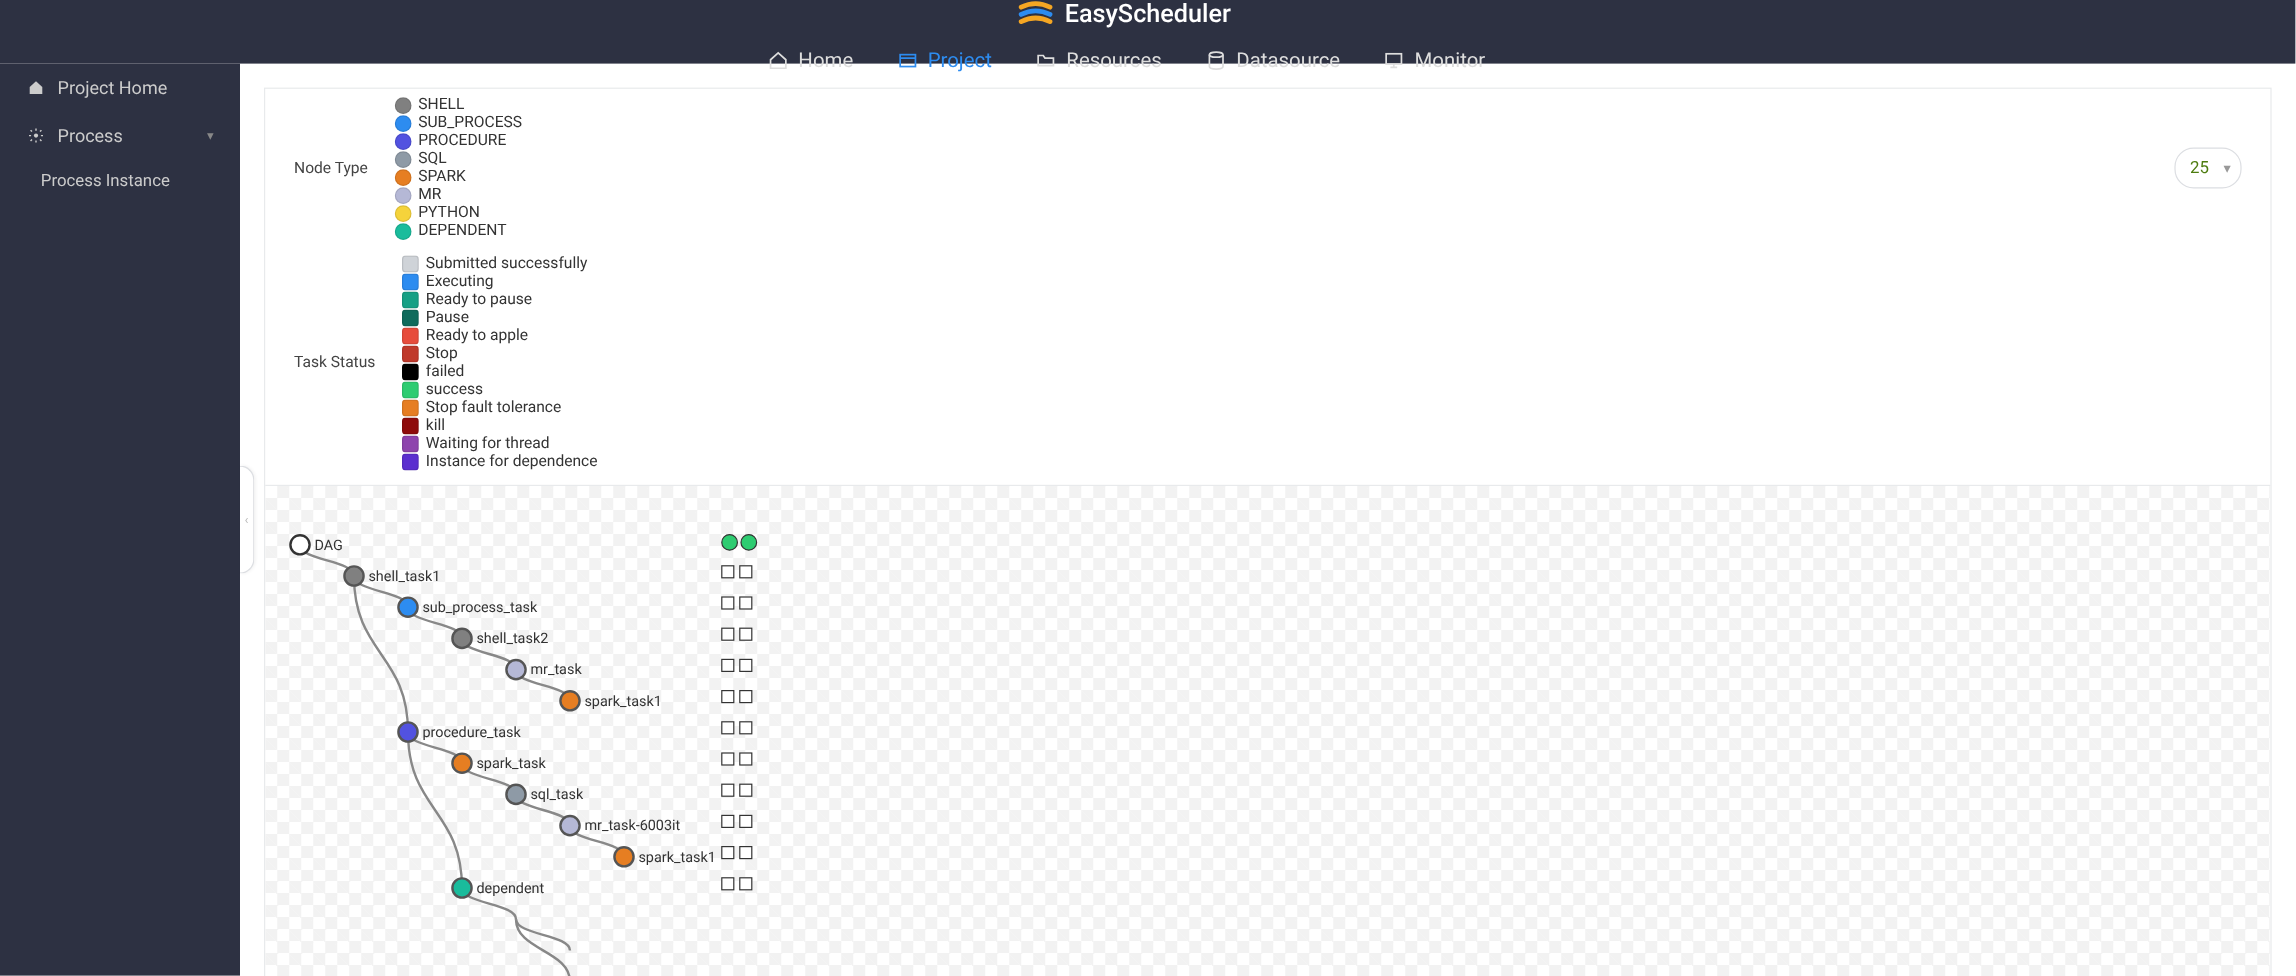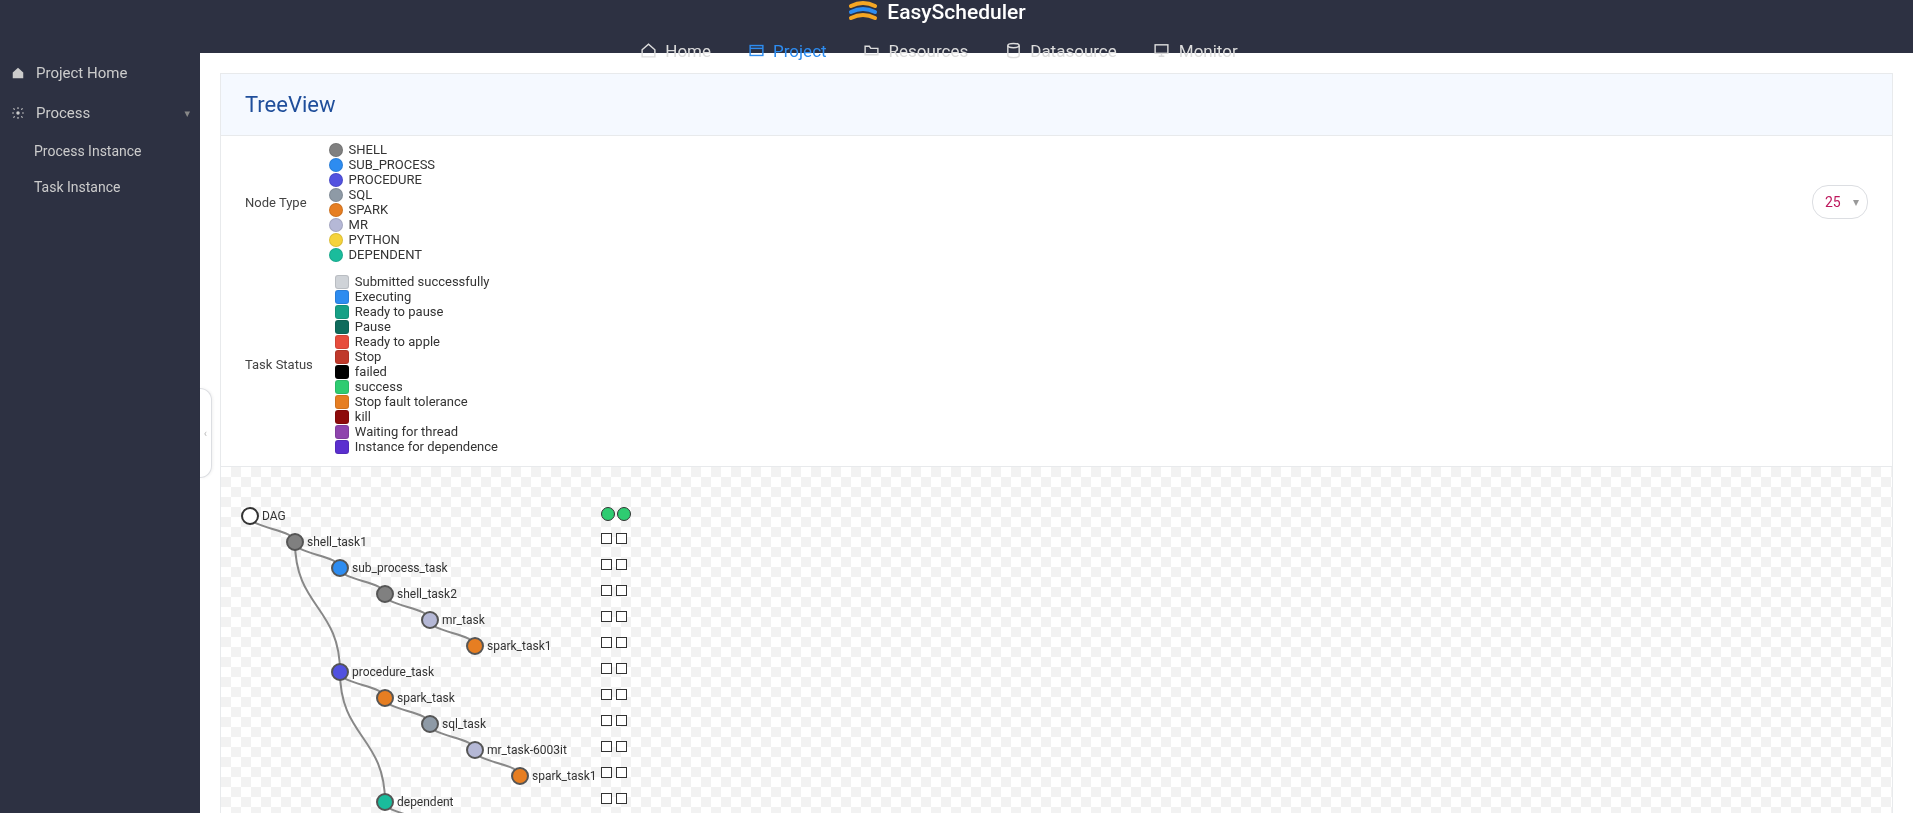--- a/index.html
+++ b/index.html
@@ -13,38 +13,38 @@
 .nav-items { display: flex; align-items: center; flex: 1; }
 .nav-item { display: flex; align-items: center; margin-right: 36px; cursor: pointer; color: #ddd; height: 53px; }
 .nav-item.active { color: #2d8cf0; border-bottom: 3px solid #2d8cf0; box-sizing: border-box; padding-top:3px; }
 .nav-item .nv-icon { width: 18px; height: 18px; margin-right: 8px; display:inline-flex; align-items:center; justify-content:center; }
 .nav-right { display: flex; align-items: center; gap: 22px; }
 .nav-right .lang, .nav-right .user { display: flex; align-items: flex-start; cursor: pointer; color:#f97316; }
 .nav-right .caret { margin-left:6px; font-size:12px; }
 
 
 .sidebar { position: absolute; top: 53px; left: 0; width: 200px; bottom: 0; background: #2D3142; color: #ccc; font-size: 15px; }
-.side-item { display: flex; align-items: center; height: 40px; padding: 0 10px; cursor: pointer; }
+.side-item { display: flex; align-items: center; height: 40px; padding: 0 22px; cursor: pointer; }
 .side-item .side-icon { width:16px; height:16px; margin-right:10px; display:inline-flex; align-items:center; justify-content:center; }
 .side-item.section { justify-content: space-between; }
 .side-sub { height: 36px; padding-left: 34px; display:flex; align-items:center; cursor:pointer; font-size:14px; }
 .side-sub.active { background: #1c2030; color: #2d8cf0; border-right: 3px solid #2d8cf0; }
 .collapse-handle { position:absolute; right:-12px; top:50%; transform:translateY(-50%); width:12px; height:90px; background:#fff; border:1px solid #dcdee2; border-left:none; border-radius:0 14px 14px 0; display:flex; align-items:center; justify-content:center; cursor:pointer; color:#bbb; font-size:11px; box-shadow:1px 0 3px rgba(0,0,0,0.06);}
 
 
 .main { position: absolute; top: 53px; left: 200px; right: 0; bottom: 0; padding: 20px; }
 .page-card { background:#fff; border:1px solid #e8eaec; }
 .page-title { font-size: 22px; color:#1f4e9b; font-weight:400; padding: 18px 24px; background:#f5f9ff; border-bottom:1px solid #e8eaec; }
 .legend-row { display:flex; align-items:center; padding: 6px 24px; font-size: 13px; color:#333; flex-wrap:wrap; }
 .legend-row .lead { margin-right: 22px; color:#444; }
 .legend-item { display:flex; align-items:center; margin-right:16px; }
 .dot { width:14px; height:14px; border-radius:50%; margin-right:6px; border:1px solid rgba(0,0,0,0.1); }
 .sq { width:14px; height:14px; border-radius:3px; margin-right:6px; border:1px solid rgba(0,0,0,0.1); }
 .legend-row .page-select { margin-left:auto; }
-.page-select select { height:34px; border:1px solid #dcdee2; border-radius:16px; padding:0 26px 0 12px; font-size:14px; color:#be185d; background:#fff; appearance:none; }
+.page-select select { height:34px; border:1px solid #dcdee2; border-radius:16px; padding:0 26px 0 12px; font-size:14px; color:#4d7c0f; background:#fff; appearance:none; }
 .select-wrap { position:relative; display:inline-block; }
 .select-wrap::after { content:"▾"; position:absolute; right:9px; top:50%; transform:translateY(-50%); color:#999; font-size:12px; pointer-events:none; }
 
 
 .tree-canvas { position:relative; height: 620px; overflow:hidden; border-top:1px solid #e8eaec;
   background-image:
     linear-gradient(45deg,#f2f2f2 25%,transparent 25%),
     linear-gradient(-45deg,#f2f2f2 25%,transparent 25%),
     linear-gradient(45deg,transparent 75%,#f2f2f2 75%),
     linear-gradient(-45deg,transparent 75%,#f2f2f2 75%);
@@ -153,29 +153,25 @@
             <path d="M12 2v3M12 19v3M4.2 4.2l2.1 2.1M17.7 17.7l2.1 2.1M2 12h3M19 12h3M4.2 19.8l2.1-2.1M17.7 6.3l2.1-2.1" stroke="currentColor" stroke-width="2"></path>
           </svg>
         </span>
       <span>Process</span>
     </span>
     <span style="font-size:11px;color:#888;">▾</span>
   </div>
   <div class="side-sub">
     <span>Process Instance</span>
   </div>
-  <div class="side-sub">
-    <span>Task Instance</span>
-  </div>
   <div class="collapse-handle">‹</div>
 </div>
 
 <div class="main">
   <div class="page-card">
-    <div class="page-title">TreeView</div>
 
     <div class="legend-row">
       <span class="lead">Node Type</span>
       <span id="node-type-slot">
           <span class="legend-item">
             <span class="dot" style="background:#808080"></span>
             <span>SHELL</span>
           </span>
           <span class="legend-item">
             <span class="dot" style="background:#2d8cf0"></span>

